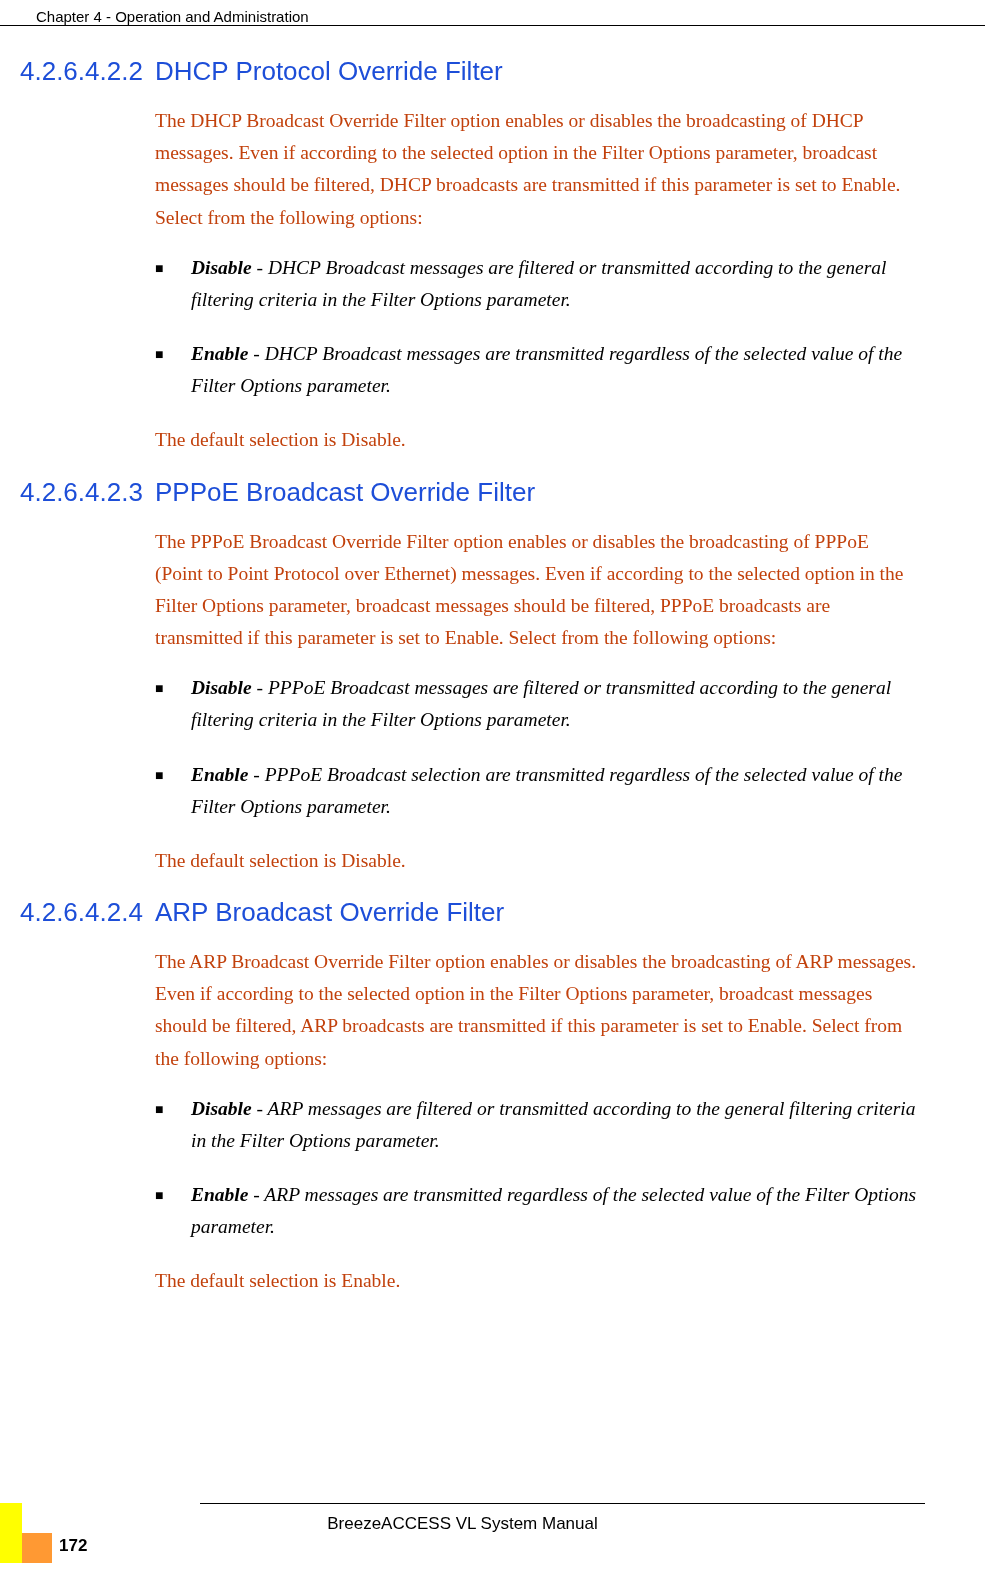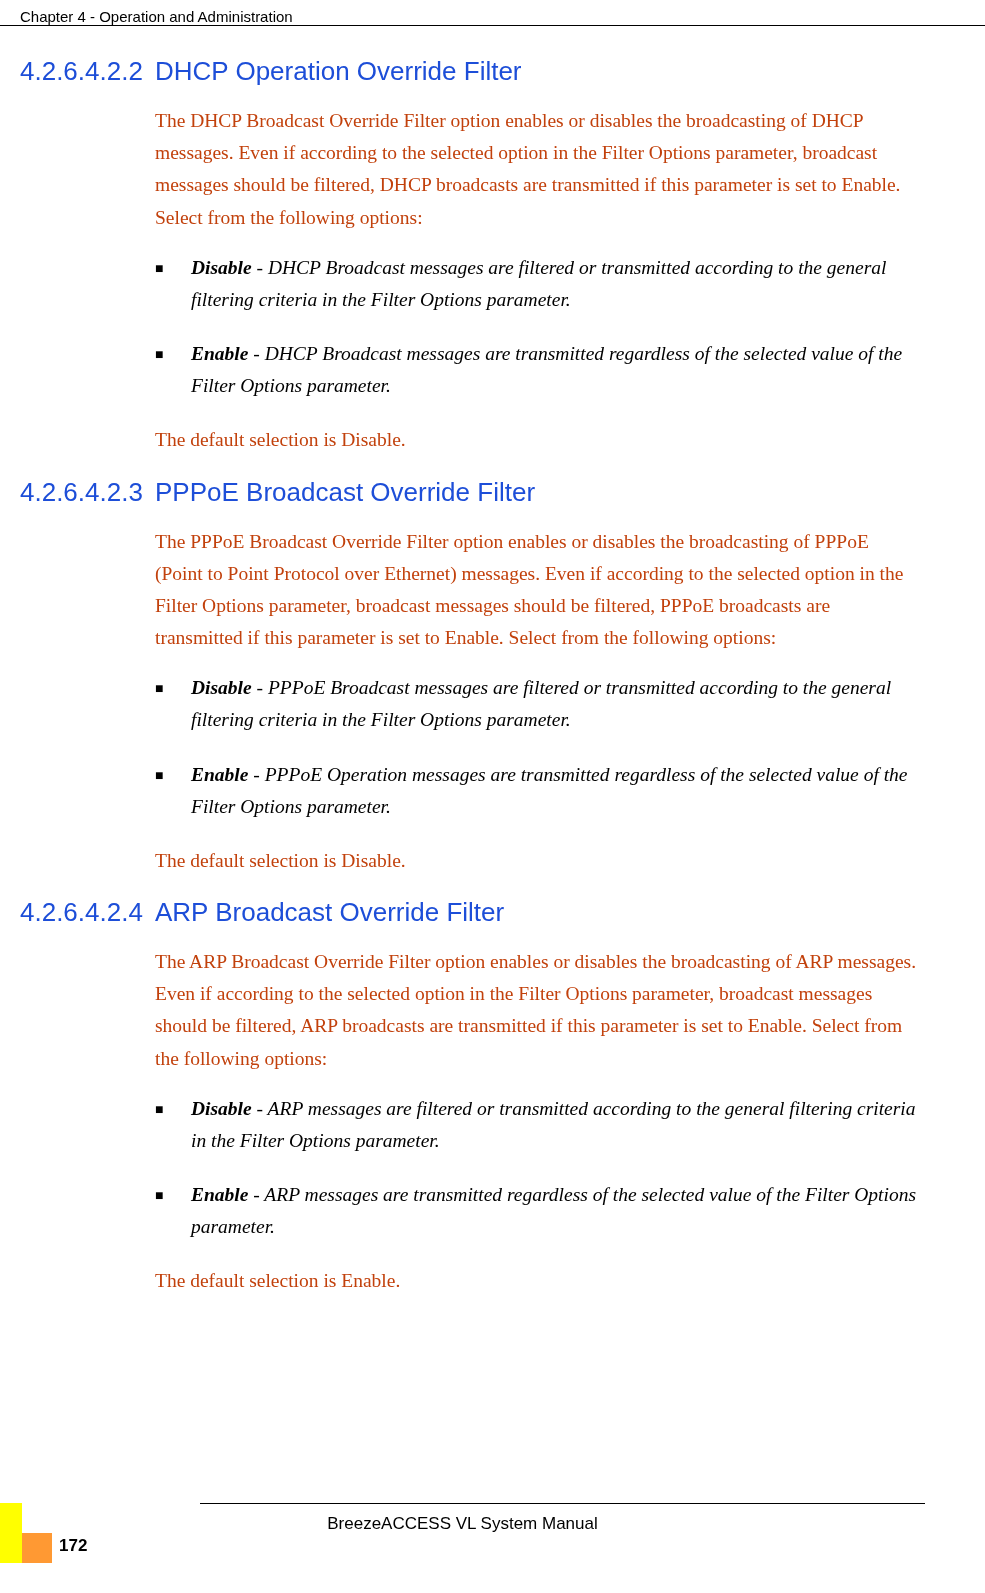--- a/index.html
+++ b/index.html
@@ -9,21 +9,21 @@
     }
     body {
       font-family: Georgia, 'Times New Roman', serif;
       width: 985px;
       height: 1593px;
       background: white;
       position: relative;
       padding: 0;
     }
     .header {
-      padding: 8px 20px 0 20px;
+      padding: 8px 20px 0 36px;
       border-bottom: 1px solid #000;
       font-family: Arial, Helvetica, sans-serif;
       font-size: 15px;
     }
     .content {
       padding: 30px 65px 0 20px;
     }
     .section {
       margin-bottom: 20px;
     }
@@ -122,21 +122,21 @@
 
 <div class="header">
   <span>Chapter 4 - Operation and Administration</span>
 </div>
 
 <div class="content">
 
   <div class="section">
     <div class="section-header">
       <div class="section-number">4.2.6.4.2.2</div>
-      <div class="section-title">DHCP Operation Override Filter</div>
+      <div class="section-title">DHCP Protocol Override Filter</div>
     </div>
     <p class="body-text">The DHCP Broadcast Override Filter option enables or disables the broadcasting of DHCP messages. Even if according to the selected option in the Filter Options parameter, broadcast messages should be filtered, DHCP broadcasts are transmitted if this parameter is set to Enable. Select from the following options:</p>
     <ul class="bullet-list">
       <li class="bullet-item">
         <span class="bullet-marker">■</span>
         <span class="bullet-content"><span class="bold">Disable</span><span> - DHCP Broadcast messages are filtered or transmitted according to the general filtering criteria in the Filter Options parameter.</span></span>
       </li>
       <li class="bullet-item">
         <span class="bullet-marker">■</span>
         <span class="bullet-content"><span class="bold">Enable</span><span> - DHCP Broadcast messages are transmitted regardless of the selected value of the Filter Options parameter.</span></span>
@@ -151,21 +151,21 @@
       <div class="section-title">PPPoE Broadcast Override Filter</div>
     </div>
     <p class="body-text">The PPPoE Broadcast Override Filter option enables or disables the broadcasting of PPPoE (Point to Point Protocol over Ethernet) messages. Even if according to the selected option in the Filter Options parameter, broadcast messages should be filtered, PPPoE broadcasts are transmitted if this parameter is set to Enable. Select from the following options:</p>
     <ul class="bullet-list">
       <li class="bullet-item">
         <span class="bullet-marker">■</span>
         <span class="bullet-content"><span class="bold">Disable</span><span> - PPPoE Broadcast messages are filtered or transmitted according to the general filtering criteria in the Filter Options parameter.</span></span>
       </li>
       <li class="bullet-item">
         <span class="bullet-marker">■</span>
-        <span class="bullet-content"><span class="bold">Enable</span><span> - PPPoE Operation messages are transmitted regardless of the selected value of the Filter Options parameter.</span></span>
+        <span class="bullet-content"><span class="bold">Enable</span><span> - PPPoE Broadcast selection are transmitted regardless of the selected value of the Filter Options parameter.</span></span>
       </li>
     </ul>
     <p class="body-text">The default selection is Disable.</p>
   </div>
 
   <div class="section">
     <div class="section-header">
       <div class="section-number">4.2.6.4.2.4</div>
       <div class="section-title">ARP Broadcast Override Filter</div>
     </div>

